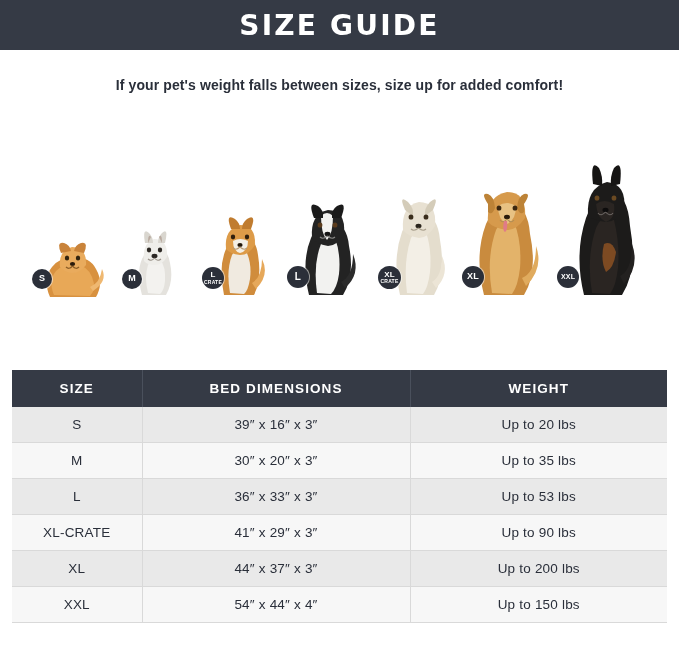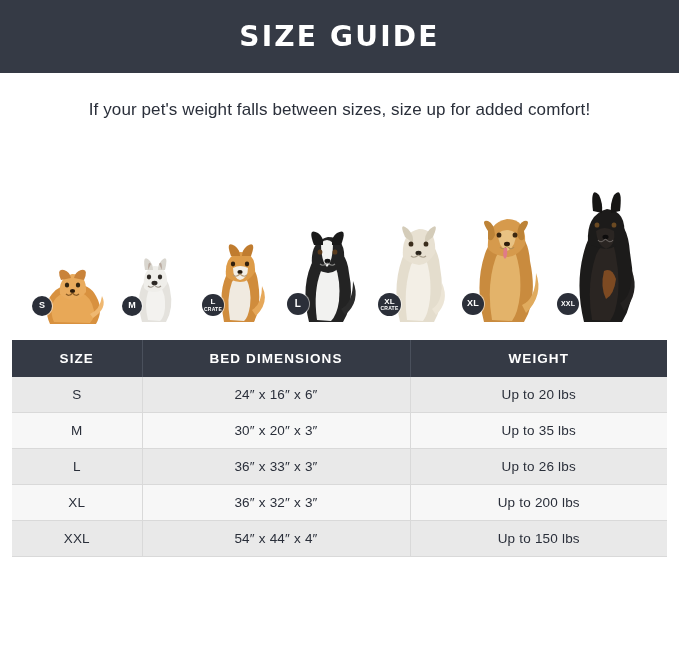--- a/index.html
+++ b/index.html
@@ -13,21 +13,21 @@
   #page {
     position: relative;
     width: 679px;
     height: 655px;
     background: #ffffff;
   }
 
   
   .header {
     width: 100%;
-    height: 73px;
+    height: 50px;
     background: #353a45;
     display: flex;
     align-items: center;
     justify-content: center;
   }
   .header-title {
     color: #ffffff;
     font-size: 28px;
     font-weight: bold;
     letter-spacing: 2.2px;
@@ -35,22 +35,22 @@
   }
 
   
   .subtitle-wrap {
     width: 100%;
     padding: 27px 20px 0 20px;
     text-align: center;
   }
   .subtitle {
     color: #2a2f3a;
-    font-size: 17px;
-    font-weight: 400;
+    font-size: 14px;
+    font-weight: 700;
     letter-spacing: .1px;
   }
 
   
   .dogs {
     position: relative;
     width: 679px;
     height: 190px;
     margin-top: 20px;
   }
@@ -78,21 +78,21 @@
     font-weight: bold;
     line-height: 1.02;
     letter-spacing: .2px;
     box-shadow: 0 0 0 1px rgba(255,255,255,.55);
   }
 
   
   .table {
     position: absolute;
     left: 12px;
-    top: 340px;
+    top: 370px;
     width: 655px;
     border-collapse: collapse;
     font-size: 13.5px;
     color: #2a2f3a;
   }
   .table thead th {
     background: #353a45;
     color: #ffffff;
     font-size: 13.5px;
     font-weight: bold;
@@ -280,36 +280,41 @@
     <thead>
       <tr>
         <th class="col-size">SIZE</th>
         <th class="col-dims">BED DIMENSIONS</th>
         <th class="col-weight">WEIGHT</th>
       </tr>
     </thead>
     <tbody>
       <tr>
         <td>S</td>
-        <td>24″ x 16″ x 6″</td>
+        <td>39″ x 16″ x 3″</td>
         <td>Up to 20 lbs</td>
       </tr>
       <tr>
         <td>M</td>
         <td>30″ x 20″ x 3″</td>
         <td>Up to 35 lbs</td>
       </tr>
       <tr>
         <td>L</td>
         <td>36″ x 33″ x 3″</td>
-        <td>Up to 26 lbs</td>
+        <td>Up to 53 lbs</td>
+      </tr>
+      <tr>
+        <td>XL-CRATE</td>
+        <td>41″ x 29″ x 3″</td>
+        <td>Up to 90 lbs</td>
       </tr>
       <tr>
         <td>XL</td>
-        <td>36″ x 32″ x 3″</td>
+        <td>44″ x 37″ x 3″</td>
         <td>Up to 200 lbs</td>
       </tr>
       <tr>
         <td>XXL</td>
         <td>54″ x 44″ x 4″</td>
         <td>Up to 150 lbs</td>
       </tr>
     </tbody>
   </table>
 

